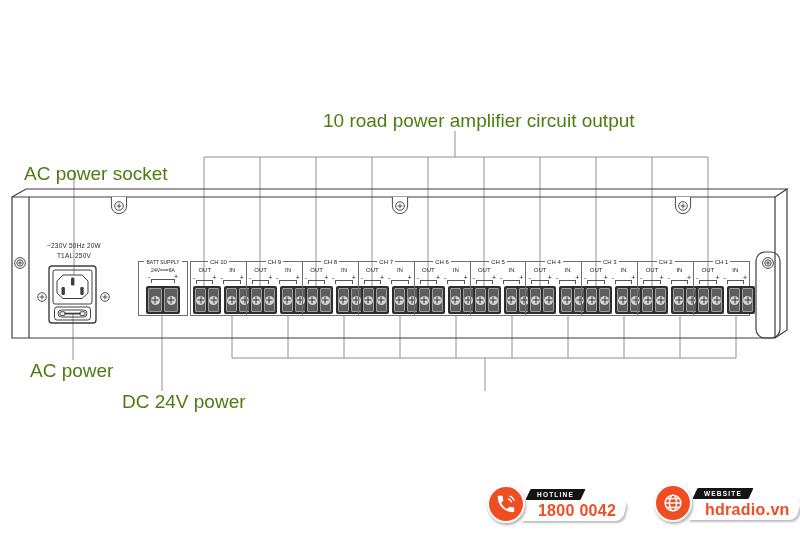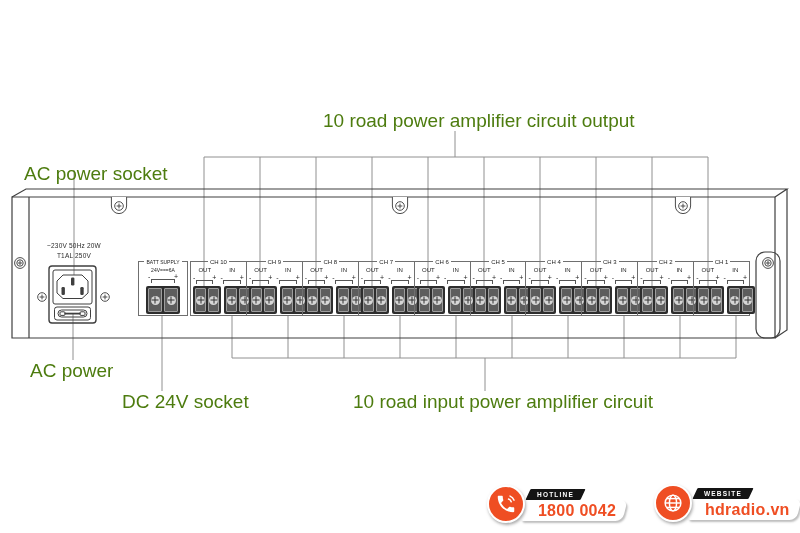--- a/index.html
+++ b/index.html
@@ -139,24 +139,23 @@
       <use href="#scr-tab" transform="translate(400,206)"></use>
       <use href="#scr-tab" transform="translate(683,206)"></use>
       <use href="#scr-ring" transform="translate(20,263)"></use>
       <use href="#scr-ring" transform="translate(768,263)"></use>
       <use href="#scr" transform="translate(42,297)"></use>
       <use href="#scr" transform="translate(105,297)"></use>
     </g>
   </svg>
 
   <div class="callout co-top">10 road power amplifier circuit output</div>
-  <div class="callout co-bottom">10 road input power amplifier circuit</div>
   <div class="callout co-acsocket">AC power socket</div>
   <div class="callout co-acfuse">AC power</div>
-  <div class="callout co-dc">DC 24V socket</div>
+  <div class="callout co-dc">DC 24V power</div>
 
   <div class="rating">
     <div>~230V 50Hz 20W</div>
     <div>T1AL 250V</div>
   </div>
 
   <div class="batt">
     <div class="ch-title">
       <span>BATT SUPPLY</span>
     </div>

